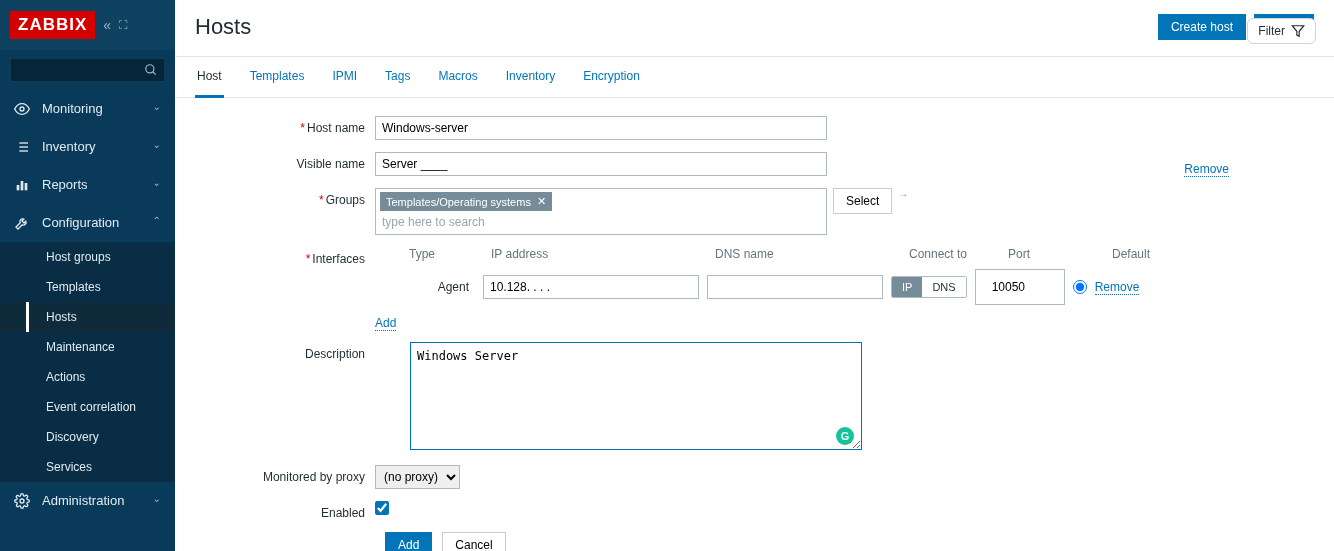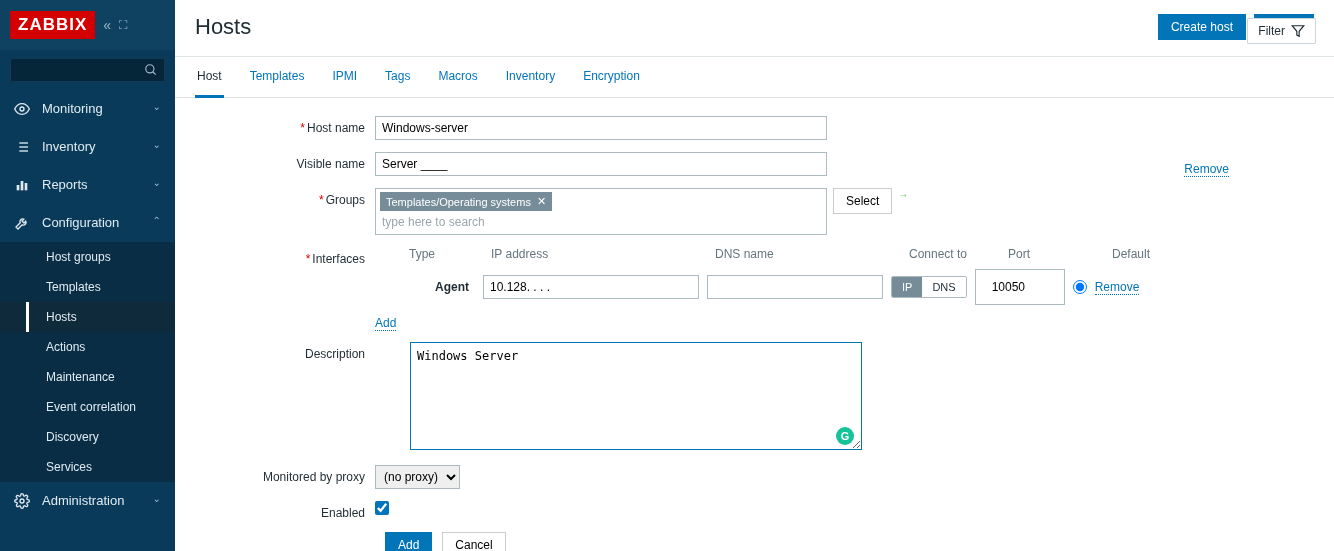--- a/index.html
+++ b/index.html
@@ -20,21 +20,21 @@
 .subnav { list-style: none; background: #082d44; }
 .subnav-item { padding: 8px 14px 8px 46px; font-size: 12px; color: #e0eaf0; cursor: pointer; }
 .subnav-item.active { background: #0f2a3a; position: relative; }
 .subnav-item.active::before { content: ""; position: absolute; left: 26px; top: 0; bottom: 0; width: 3px; background: #fff; }
 .main { flex: 1; background: #fff; display: flex; flex-direction: column; overflow: hidden; }
 .page-header { display: flex; align-items: center; padding: 14px 20px 16px; }
 .page-title { font-size: 22px; color: #1f2c33; font-weight: 400; }
 .header-actions { margin-left: auto; display: flex; gap: 8px; }
 .btn { border: 1px solid #ccc; background: #fff; padding: 5px 12px; font-size: 12px; cursor: pointer; border-radius: 0; }
 .btn-primary { background: #0275b8; border-color: #0275b8; color: #fff; }
-.filter-tab { position: absolute; right: 18px; top: 18px; border: 1px solid #ccd5da; border-radius: 1px; padding: 5px 10px; display: flex; align-items: center; gap: 6px; background: #fff; z-index: 5; font-size: 12px; }
+.filter-tab { position: absolute; right: 18px; top: 18px; border: 1px solid #ccd5da; border-radius: 6px; padding: 5px 10px; display: flex; align-items: center; gap: 6px; background: #fff; z-index: 5; font-size: 12px; }
 .tabs-row { border-top: 1px solid #dfe4e7; border-bottom: 1px solid #dfe4e7; display: flex; padding: 0 20px; gap: 24px; margin-top: 0; }
 .tab { padding: 12px 2px; font-size: 12px; color: #0275b8; cursor: pointer; }
 .tab.active { color: #1f2c33; border-bottom: 3px solid #0275b8; margin-bottom: -1px; }
 .form-area { padding: 18px 20px; }
 .form-row { display: flex; align-items: flex-start; margin-bottom: 12px; }
 .form-label { width: 180px; text-align: right; padding-right: 10px; padding-top: 5px; font-size: 12px; color: #1f2c33; }
 .form-label .req { color: #d40000; margin-right: 2px; }
 .form-field { flex: 0 0 auto; }
 .text-input { width: 452px; height: 24px; border: 1px solid #acbbc2; padding: 0 6px; font-size: 12px; }
 .groups-box { width: 452px; min-height: 44px; border: 1px solid #acbbc2; padding: 3px 4px; }
@@ -45,21 +45,21 @@
 .green-arrow { color: #3cc23c; margin-left: 6px; font-size: 10px; }
 .iface-table { margin-left: 0; }
 .iface-head { display: flex; gap: 14px; color: #65757d; font-size: 12px; margin-bottom: 8px; padding-left: 34px; }
 .ih-type { width: 68px; }
 .ih-ip { width: 210px; }
 .ih-dns { width: 180px; }
 .ih-conn { width: 85px; }
 .ih-port { width: 90px; }
 .ih-def { width: 60px; }
 .iface-row { display: flex; gap: 8px; align-items: center; padding-left: 34px; }
-.iface-type { width: 66px; font-size: 12px; text-align: right; padding-right: 6px; color: #1f2c33; font-weight: bold; }
+.iface-type { width: 66px; font-size: 12px; text-align: right; padding-right: 6px; color: #1f2c33; }
 .ip-input { width: 216px; height: 24px; border: 1px solid #acbbc2; padding: 0 6px; font-size: 12px; }
 .dns-input { width: 176px; height: 24px; border: 1px solid #acbbc2; padding: 0 6px; font-size: 12px; }
 .conn-toggle { display: inline-flex; border: 1px solid #acbbc2; border-radius: 2px; overflow: hidden; }
 .conn-toggle span { padding: 4px 10px; font-size: 11px; cursor: pointer; background: #fff; }
 .conn-toggle span.on { background: #768d99; color: #fff; }
 .port-input { width: 90px; height: 36px; border: 1px solid #acbbc2; padding: 0 16px; font-size: 12px; }
 .radio-def { width: 14px; height: 14px; }
 .link { color: #0275b8; font-size: 12px; cursor: pointer; text-decoration: none; border-bottom: 1px dotted #0275b8; }
 .add-iface { margin-left: 0; margin-top: 10px; }
 .textarea { width: 452px; height: 108px; border: 1px solid #0275b8; padding: 6px; font-size: 12px; resize: both; }
@@ -122,22 +122,22 @@
             <path d="M14.7 6.3a4 4 0 0 0-5.4 5.4L3 18l3 3 6.3-6.3a4 4 0 0 0 5.4-5.4L15 12l-3-3 2.7-2.7z"></path>
           </svg>
         <span>Configuration</span>
         <span class="chev">⌃</span>
       </li>
     </ul>
     <ul class="subnav">
       <li class="subnav-item">Host groups</li>
       <li class="subnav-item">Templates</li>
       <li class="subnav-item active">Hosts</li>
+      <li class="subnav-item">Maintenance</li>
       <li class="subnav-item">Actions</li>
-      <li class="subnav-item">Maintenance</li>
       <li class="subnav-item">Event correlation</li>
       <li class="subnav-item">Discovery</li>
       <li class="subnav-item">Services</li>
     </ul>
     <ul class="nav">
       <li class="nav-item">
         <svg width="16" height="16" viewBox="0 0 24 24" fill="none" stroke="#e0eaf0" stroke-width="2">
             <circle cx="12" cy="12" r="3"></circle>
             <path d="M19.4 15a1.7 1.7 0 0 0 .3 1.8l.1.1a2 2 0 1 1-2.8 2.8l-.1-.1a1.7 1.7 0 0 0-1.8-.3 1.7 1.7 0 0 0-1 1.5V21a2 2 0 0 1-4 0v-.1a1.7 1.7 0 0 0-1-1.5 1.7 1.7 0 0 0-1.8.3l-.1.1a2 2 0 1 1-2.8-2.8l.1-.1a1.7 1.7 0 0 0 .3-1.8 1.7 1.7 0 0 0-1.5-1H3a2 2 0 0 1 0-4h.1a1.7 1.7 0 0 0 1.5-1 1.7 1.7 0 0 0-.3-1.8l-.1-.1a2 2 0 1 1 2.8-2.8l.1.1a1.7 1.7 0 0 0 1.8.3H9a1.7 1.7 0 0 0 1-1.5V3a2 2 0 0 1 4 0v.1a1.7 1.7 0 0 0 1 1.5 1.7 1.7 0 0 0 1.8-.3l.1-.1a2 2 0 1 1 2.8 2.8l-.1.1a1.7 1.7 0 0 0-.3 1.8V9a1.7 1.7 0 0 0 1.5 1H21a2 2 0 0 1 0 4h-.1a1.7 1.7 0 0 0-1.5 1z"></path>
           </svg>

